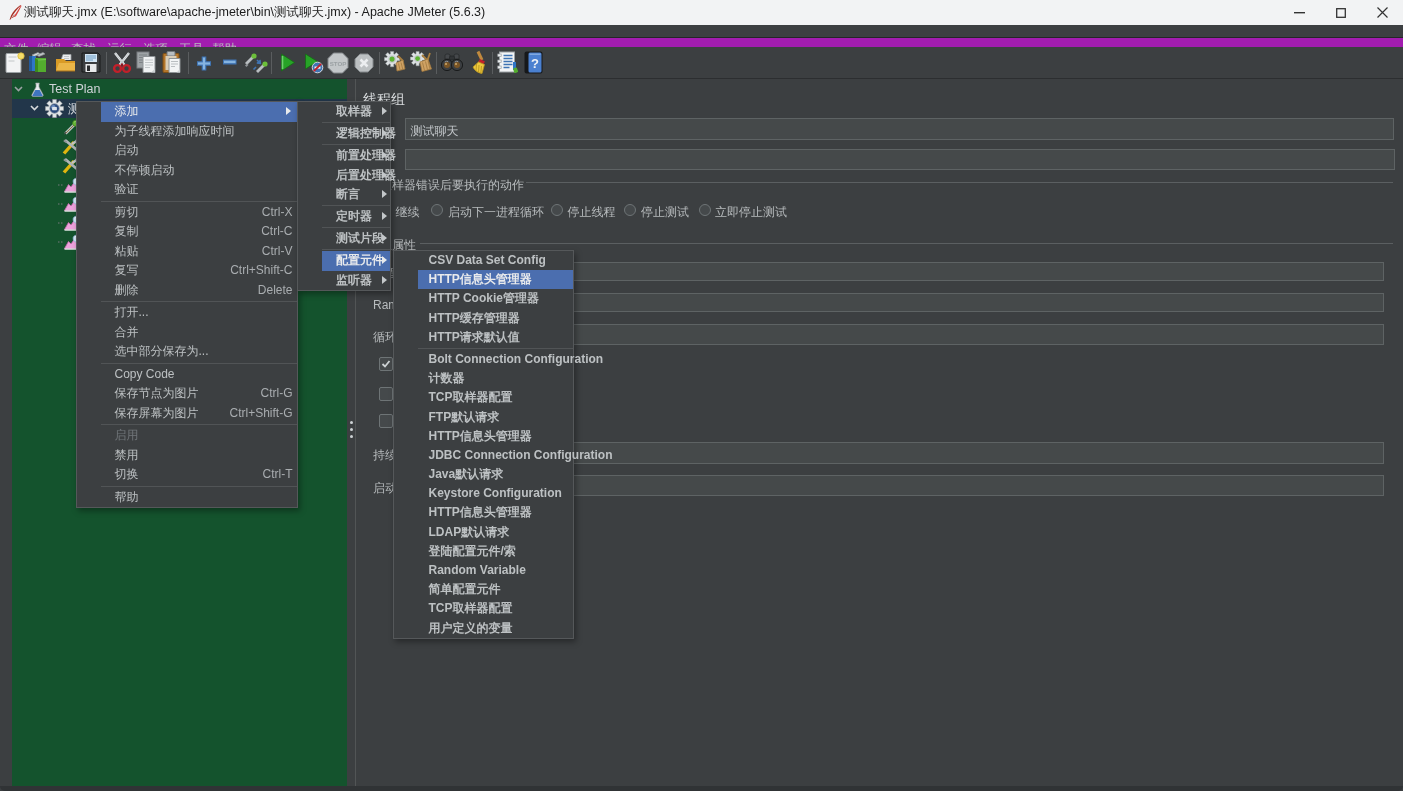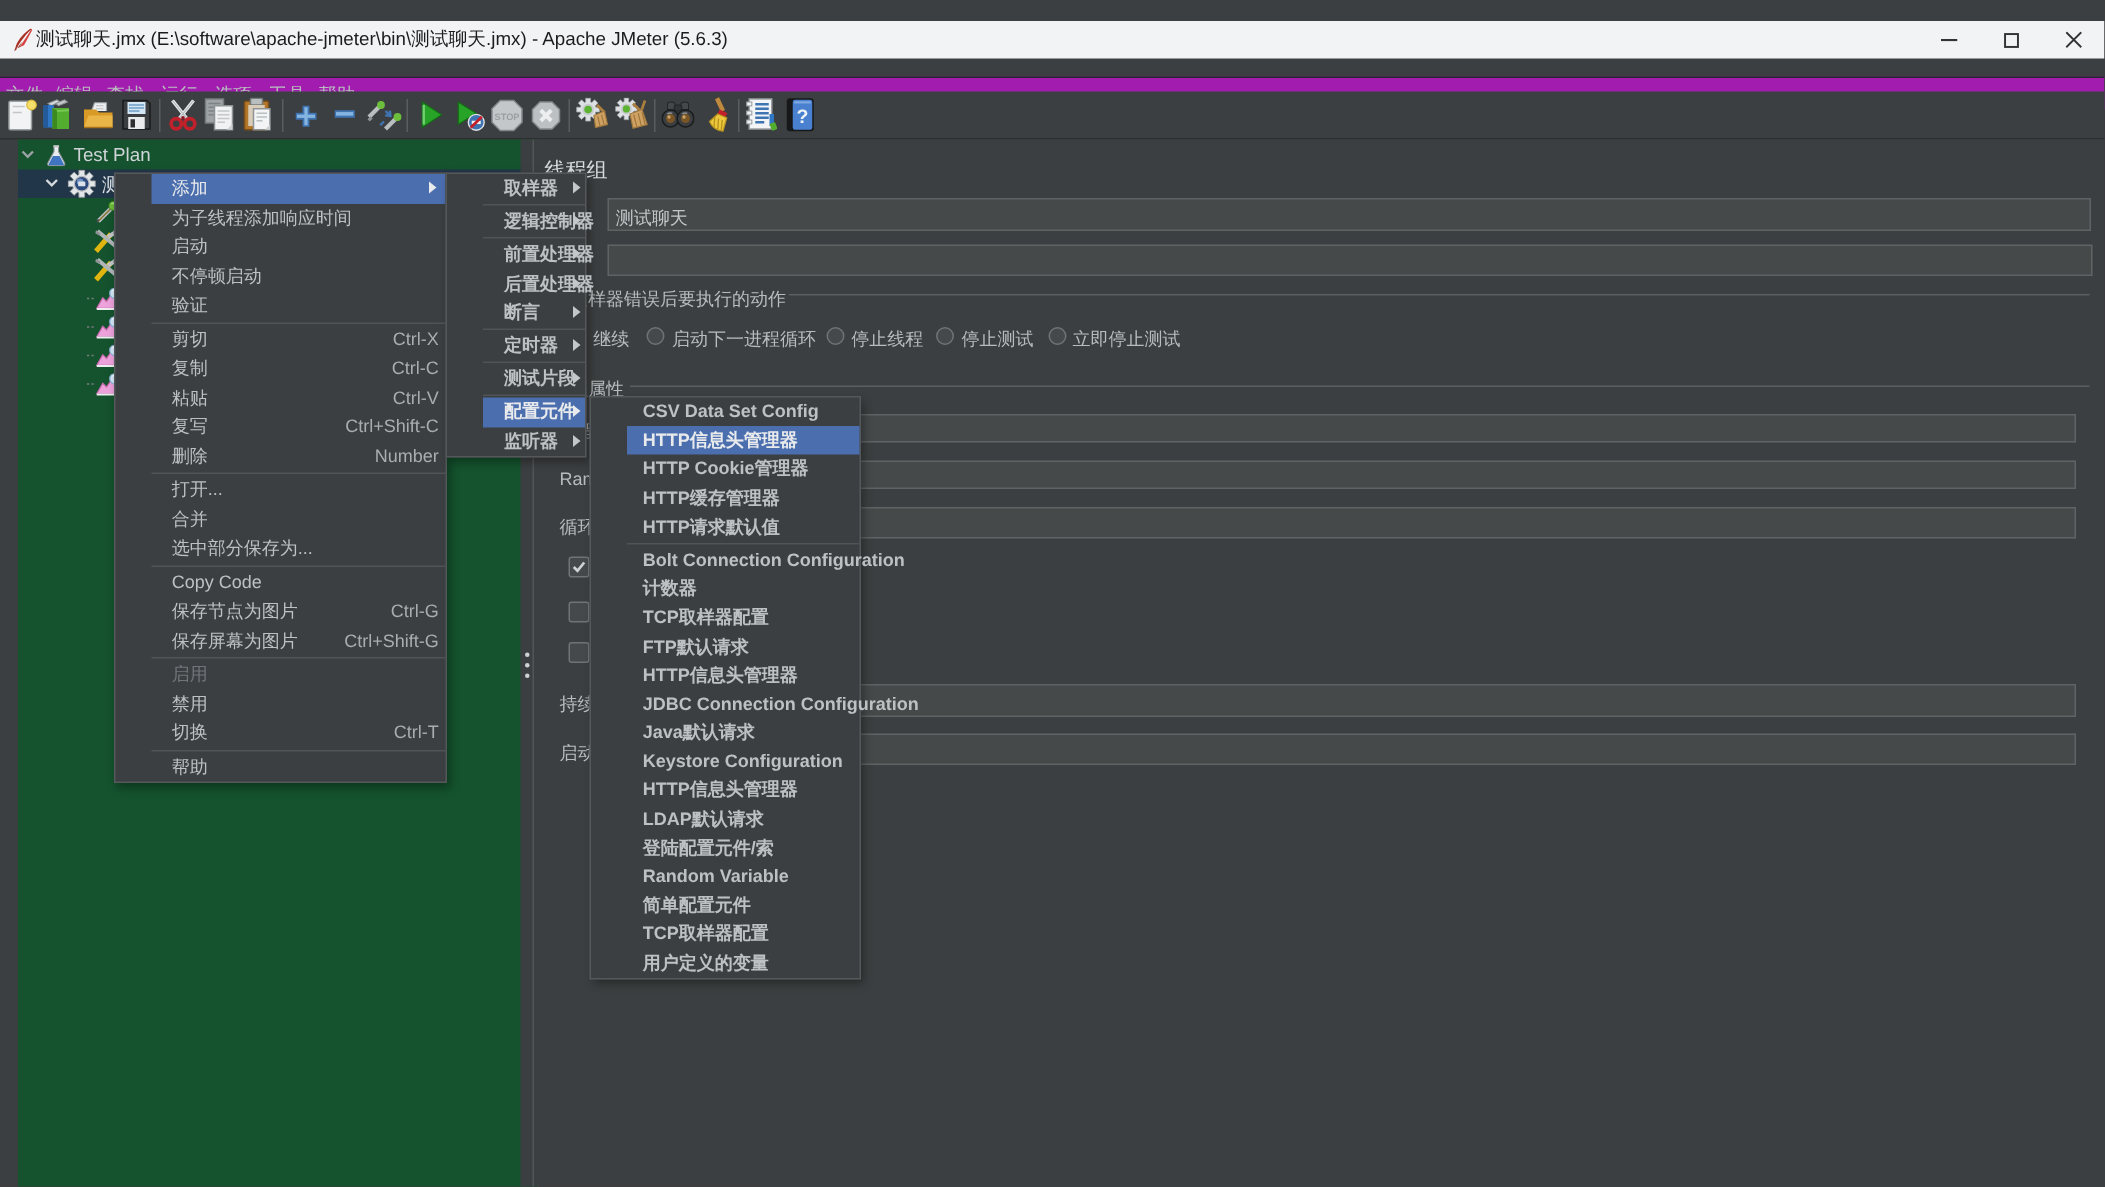--- a/index.html
+++ b/index.html
@@ -1,18 +1,18 @@
 <!DOCTYPE html>
 <html><head>
 <meta charset="utf-8">
 <style>
   * { margin:0; padding:0; box-sizing:border-box; }
   html,body { width:1403px; height:791px; overflow:hidden; }
   body { font-family:"Liberation Sans", sans-serif; background:#3c3f41; }
-  #app { position:relative; width:1403px; height:557px; background:#3c3f41;margin-top:14px; }
+  #app { position:relative; width:1403px; height:557px; background:#3c3f41; }
   .abs { position:absolute; }
 
   
   #titlebar { position:absolute; left:0; top:0; width:1403px; height:25px; background:#f2f3f4; }
   #title-text { position:absolute; left:24px; top:4px; font-size:12.5px; color:#1c1c1c; white-space:pre; }
 
   
   #menubar { position:absolute; left:0; top:37px; width:1403px; height:22px; background:#a21caf; border-top:1px solid #242628; }
   .mbi { position:absolute; top:3px; font-size:12.5px; color:#b8bcbe; }
 
@@ -425,21 +425,21 @@
     <div class="mi">启动</div>
     <div class="mi">不停顿启动</div>
     <div class="mi">验证</div>
     <div class="msep">
         <div></div>
       </div>
     <div class="mi">剪切<span class="sc">Ctrl-X</span></div>
     <div class="mi">复制<span class="sc">Ctrl-C</span></div>
     <div class="mi">粘贴<span class="sc">Ctrl-V</span></div>
     <div class="mi">复写<span class="sc">Ctrl+Shift-C</span></div>
-    <div class="mi">删除<span class="sc">Number</span></div>
+    <div class="mi">删除<span class="sc">Delete</span></div>
     <div class="msep">
         <div></div>
       </div>
     <div class="mi">打开...</div>
     <div class="mi">合并</div>
     <div class="mi">选中部分保存为...</div>
     <div class="msep">
         <div></div>
       </div>
     <div class="mi">Copy Code</div>

